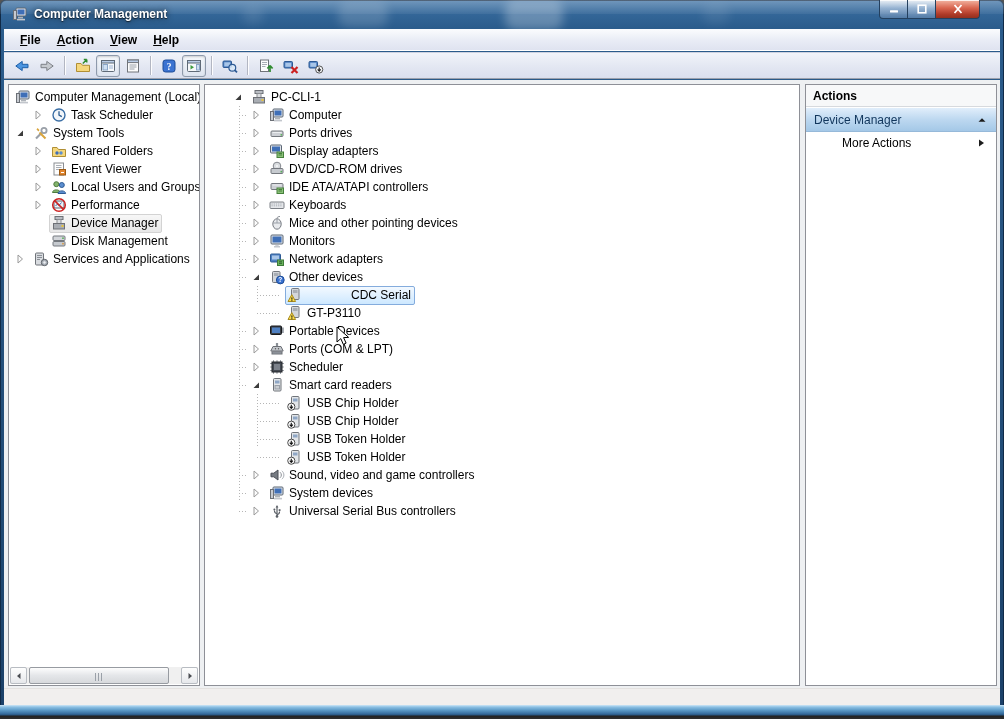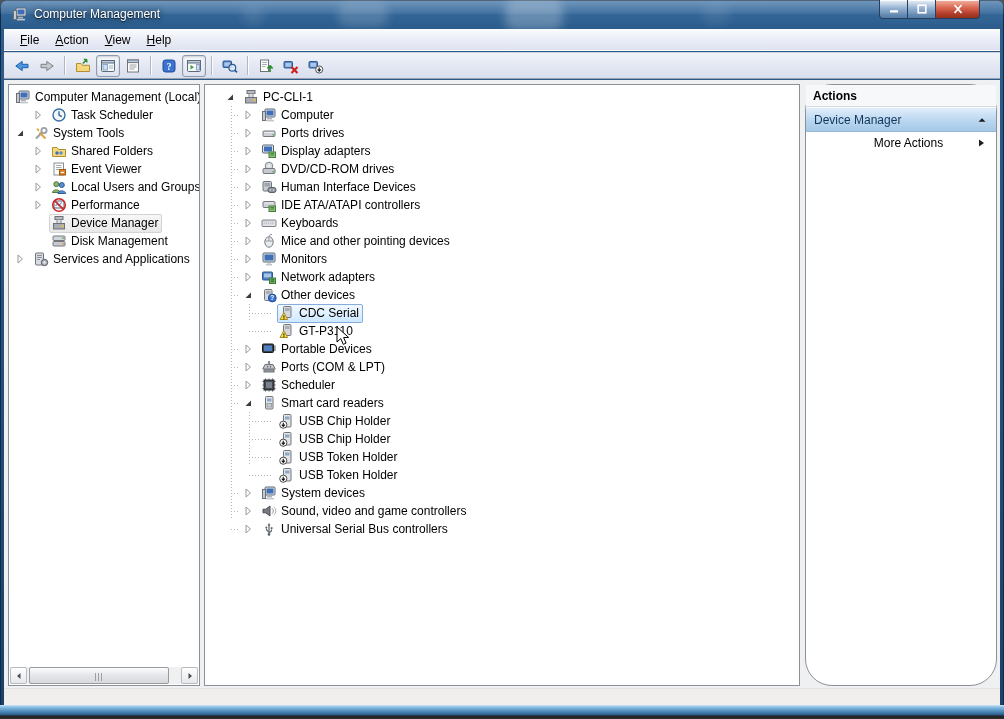--- a/index.html
+++ b/index.html
@@ -2,68 +2,68 @@
 <html><head>
 <meta charset="utf-8">
 <style>
   html,body{margin:0;padding:0;background:#555;}
   .stage{position:relative;width:1004px;height:719px;font-family:"Liberation Sans",sans-serif;
          font-size:12px;color:#000;overflow:hidden;border-radius:6px 6px 0 0;
          background:linear-gradient(180deg,#3c71a4 0%,#2b5c8c 28px,#26527e 40%,#1f4973 75%,#1b4068 100%);
          box-shadow:inset 0 0 0 1px #102a47;}
   .blob{position:absolute;filter:blur(5px);border-radius:10px;background:rgba(255,255,255,.18);}
   .app-icon{position:absolute;left:12px;top:6px;width:16px;height:16px;}
-  .title{position:absolute;left:34px;top:7px;color:#fff;text-shadow:0 0 6px rgba(0,0,0,.75),0 1px 1px rgba(0,0,0,.6);}
+  .title{position:absolute;left:34px;top:7px;color:#fff;text-shadow:0 0 6px rgba(0,0,0,.75),0 1px 1px rgba(0,0,0,.6);font-weight:bold;}
   .winbtns{position:absolute;top:0;right:24px;display:flex;z-index:5;}
   .wbtn{height:19px;border:1px solid #24405e;border-top:none;display:flex;align-items:center;justify-content:center;
         background:linear-gradient(180deg,rgba(255,255,255,.85),rgba(203,219,240,.55) 45%,rgba(118,148,184,.5));
         box-shadow:inset 0 1px 0 rgba(255,255,255,.8);}
   .wbtn.min{width:29px;border-radius:0 0 0 4px;}
   .wbtn.max{width:27px;border-left:none;border-right:none;}
   .wbtn.close{width:45px;border-radius:0 0 4px 0;
         background:linear-gradient(180deg,#f3b5a2,#d8644e 45%,#ad3a28 80%,#93301f);}
   .menubar{position:absolute;left:4px;top:29px;width:996px;height:22px;box-sizing:border-box;
         background:linear-gradient(180deg,#fbfcfe,#eaedf6 50%,#dfe3f0);border-bottom:1px solid #fff;
         display:flex;align-items:center;padding-left:8px;}
-  .menu-item{padding:3px 8px;}
+  .menu-item{padding:3px 8px;font-weight:bold;}
   .toolbar{position:absolute;left:4px;top:52px;width:996px;height:27px;box-sizing:border-box;
         background:linear-gradient(180deg,#f1f4fa,#e3e7f2 55%,#dadfee);
         border-top:1px solid #cdd2e0;border-bottom:1px solid #9ba0ac;
         display:flex;align-items:center;padding-left:6px;gap:1px;}
   .tb-btn{width:24px;height:22px;display:flex;align-items:center;justify-content:center;
         background:transparent;border:1px solid transparent;border-radius:3px;padding:0;}
   .tb-btn.toggled{background:linear-gradient(180deg,#f6f9fc,#dde4f0);border-color:#8e9aac;
         box-shadow:inset 0 1px 2px rgba(0,0,0,.18);}
   .tb-sep{width:1px;height:19px;background:#b2b6c2;border-right:1px solid #fdfdfe;margin:0 4px;}
   .content-bg{position:absolute;left:4px;top:80px;width:996px;height:608px;background:#eef0f2;}
   .pane{position:absolute;background:#fff;border:1px solid #8e9097;box-sizing:border-box;}
   #leftPane{left:8px;top:84px;width:192px;height:602px;overflow:hidden;}
   #centerPane{left:204px;top:84px;width:596px;height:602px;overflow:hidden;}
-  #rightPane{left:805px;top:84px;width:192px;height:602px;border-radius:27px;}
+  #rightPane{left:805px;top:84px;width:192px;height:602px;}
   .tree{padding-top:3px;}
   .tree-row{height:18px;display:flex;align-items:center;white-space:nowrap;padding-left:4px;}
-  .dm .tree-row{padding-left:18px;}
+  .dm .tree-row{padding-left:10px;margin-left:16px;}
   .ind{width:18px;height:18px;flex:none;}
   .dm .ind.vl{background-image:repeating-linear-gradient(180deg,#b5b5b5 0 1px,transparent 1px 3px);
         background-size:1px 18px;background-repeat:no-repeat;background-position:8px 0;}
   .expander{width:18px;height:16px;flex:none;display:flex;align-items:center;position:relative;}
   .dm .expander.stub::before{content:"";position:absolute;left:-10px;top:8px;width:9px;height:1px;
         background-image:repeating-linear-gradient(90deg,#b5b5b5 0 1px,transparent 1px 3px);}
   .dm .expander.none.stub::before{width:24px;}
   .icon16{width:16px;height:16px;flex:none;margin-right:4px;display:inline-flex;}
   .rc{display:inline-flex;align-items:center;height:17px;padding:0 3px 0 1px;border:1px solid transparent;border-radius:2px;}
-  .rc.sel-active{background:linear-gradient(180deg,#f3f9ff,#cde8ff);border-color:#84acdd;}
+  .rc.sel-active{background:linear-gradient(180deg,#f3f9ff,#cde8ff);border-color:#84acdd;gap:44px;}
   .rc.sel-inactive{background:linear-gradient(180deg,#f7f7f7,#e8e8e8);border-color:#d3d3d3;}
   .actions-title{height:21px;display:flex;align-items:center;padding-left:7px;font-weight:bold;
         border-bottom:1px solid #d7dade;background:#f7f8f9;}
   .actions-group{height:23px;display:flex;align-items:center;padding:0 8px;color:#11365c;
         background:linear-gradient(180deg,#e1eefb,#bdd8f0 50%,#a4c8e7);
         border-top:1px solid #fff;border-bottom:1px solid #96b9d9;}
   .actions-group .lbl{flex:1;}
-  .actions-more{height:22px;display:flex;align-items:center;padding:0 9px 0 36px;text-align:center;}
+  .actions-more{height:22px;display:flex;align-items:center;padding:0 9px 0 36px;}
   .actions-more .lbl{flex:1;}
   .chev{width:12px;height:12px;display:inline-flex;}
   .statusbar{position:absolute;left:4px;top:688px;width:996px;height:17px;background:#f1efee;border-top:1px solid #e4e2e0;}
   .bottomframe{position:absolute;left:0;top:705px;width:1004px;height:14px;
         background:linear-gradient(180deg,#cfe7f6 0,#8cc0e4 2px,#5e9cc8 5px,#34699a 9px,#28557f 10px,#222 11px,#2e2e2e 100%);}
   .hscroll{position:absolute;left:1px;right:1px;bottom:1px;height:17px;background:#f0f0f0;display:flex;}
   .sb-btn{width:17px;height:17px;box-sizing:border-box;border:1px solid #b8bcc2;border-radius:2px;
         background:linear-gradient(180deg,#fefefe,#e6e8eb);display:flex;align-items:center;justify-content:center;padding:0;}
   .sb-track{flex:1;position:relative;}
   .sb-thumb{position:absolute;left:2px;top:0;width:140px;height:17px;box-sizing:border-box;
@@ -493,40 +493,20 @@
         <div class="tree-row">
           <span class="ind vl"></span>
           <span class="expander collapsed stub">
             <svg width="14" height="16" viewBox="0 0 14 16">
               <path d="M5 4 L9.5 8 L5 12 Z" fill="#fcfcfc" stroke="#9a9a9a"></path>
             </svg>
           </span>
           <span class="rc">
             <span class="icon16">
               <svg width="16" height="16" viewBox="0 0 16 16" xmlns="http://www.w3.org/2000/svg">
-                <rect x="2" y="2.5" width="8.5" height="9.5" rx="1" fill="#c9ccd1" stroke="#70747a"></rect>
-                <rect x="3.5" y="4" width="5.5" height="3.5" fill="#9fa5ad"></rect>
-                <rect x="7" y="8.5" width="8" height="5" rx="2.2" fill="#8e959e" stroke="#565b63"></rect>
-                <circle cx="9.3" cy="11" r=".8" fill="#dfe2e6"></circle>
-                <circle cx="12.7" cy="11" r=".8" fill="#dfe2e6"></circle>
-              </svg>
-            </span>
-            <span>Human Interface Devices</span>
-          </span>
-        </div>
-        <div class="tree-row">
-          <span class="ind vl"></span>
-          <span class="expander collapsed stub">
-            <svg width="14" height="16" viewBox="0 0 14 16">
-              <path d="M5 4 L9.5 8 L5 12 Z" fill="#fcfcfc" stroke="#9a9a9a"></path>
-            </svg>
-          </span>
-          <span class="rc">
-            <span class="icon16">
-              <svg width="16" height="16" viewBox="0 0 16 16" xmlns="http://www.w3.org/2000/svg">
                 <rect x="2" y="4.5" width="12" height="6" rx="1" fill="#cdd0d5" stroke="#74787e"></rect>
                 <path d="M3.5 6 h9" stroke="#eceef0"></path>
                 <rect x="8" y="9" width="6.5" height="5.5" fill="#8cc27a" stroke="#46803c"></rect>
                 <path d="M9.5 10.5h3.5M9.5 12h3.5" stroke="#46803c"></path>
               </svg>
             </span>
             <span>IDE ATA/ATAPI controllers</span>
           </span>
         </div>
         <div class="tree-row">
@@ -801,46 +781,46 @@
         <div class="tree-row">
           <span class="ind vl"></span>
           <span class="expander collapsed stub">
             <svg width="14" height="16" viewBox="0 0 14 16">
               <path d="M5 4 L9.5 8 L5 12 Z" fill="#fcfcfc" stroke="#9a9a9a"></path>
             </svg>
           </span>
           <span class="rc">
             <span class="icon16">
               <svg width="16" height="16" viewBox="0 0 16 16" xmlns="http://www.w3.org/2000/svg">
+                <path d="M2 6.2 h2.8 L9 3 v10 L4.8 9.8 H2 z" fill="#767b82" stroke="#4a4e54"></path>
+                <path d="M11 5.2 c1.8 1.4 1.8 4.2 0 5.6" stroke="#8a8f96" fill="none"></path>
+                <path d="M12.8 3.8 c2.8 2.2 2.8 6.2 0 8.4" stroke="#a9aeb5" fill="none"></path>
+              </svg>
+            </span>
+            <span>Sound, video and game controllers</span>
+          </span>
+        </div>
+        <div class="tree-row">
+          <span class="ind vl"></span>
+          <span class="expander collapsed stub">
+            <svg width="14" height="16" viewBox="0 0 14 16">
+              <path d="M5 4 L9.5 8 L5 12 Z" fill="#fcfcfc" stroke="#9a9a9a"></path>
+            </svg>
+          </span>
+          <span class="rc">
+            <span class="icon16">
+              <svg width="16" height="16" viewBox="0 0 16 16" xmlns="http://www.w3.org/2000/svg">
                 <rect x="4" y="2" width="10" height="8" rx="1" fill="#dfe3e8" stroke="#5b6675"></rect>
                 <rect x="5.5" y="3.5" width="7" height="5" fill="#3f6fb7"></rect>
                 <rect x="1.5" y="4.5" width="3" height="9" fill="#c7cbd1" stroke="#6b6f76"></rect>
                 <rect x="6" y="10.8" width="5" height="1.6" fill="#aeb3ba"></rect>
                 <rect x="5" y="12.8" width="8" height="1.6" fill="#c2c6cc"></rect>
               </svg>
             </span>
             <span>System devices</span>
-          </span>
-        </div>
-        <div class="tree-row">
-          <span class="ind vl"></span>
-          <span class="expander collapsed stub">
-            <svg width="14" height="16" viewBox="0 0 14 16">
-              <path d="M5 4 L9.5 8 L5 12 Z" fill="#fcfcfc" stroke="#9a9a9a"></path>
-            </svg>
-          </span>
-          <span class="rc">
-            <span class="icon16">
-              <svg width="16" height="16" viewBox="0 0 16 16" xmlns="http://www.w3.org/2000/svg">
-                <path d="M2 6.2 h2.8 L9 3 v10 L4.8 9.8 H2 z" fill="#767b82" stroke="#4a4e54"></path>
-                <path d="M11 5.2 c1.8 1.4 1.8 4.2 0 5.6" stroke="#8a8f96" fill="none"></path>
-                <path d="M12.8 3.8 c2.8 2.2 2.8 6.2 0 8.4" stroke="#a9aeb5" fill="none"></path>
-              </svg>
-            </span>
-            <span>Sound, video and game controllers</span>
           </span>
         </div>
         <div class="tree-row">
           <span class="ind"></span>
           <span class="expander collapsed stub">
             <svg width="14" height="16" viewBox="0 0 14 16">
               <path d="M5 4 L9.5 8 L5 12 Z" fill="#fcfcfc" stroke="#9a9a9a"></path>
             </svg>
           </span>
           <span class="rc">

